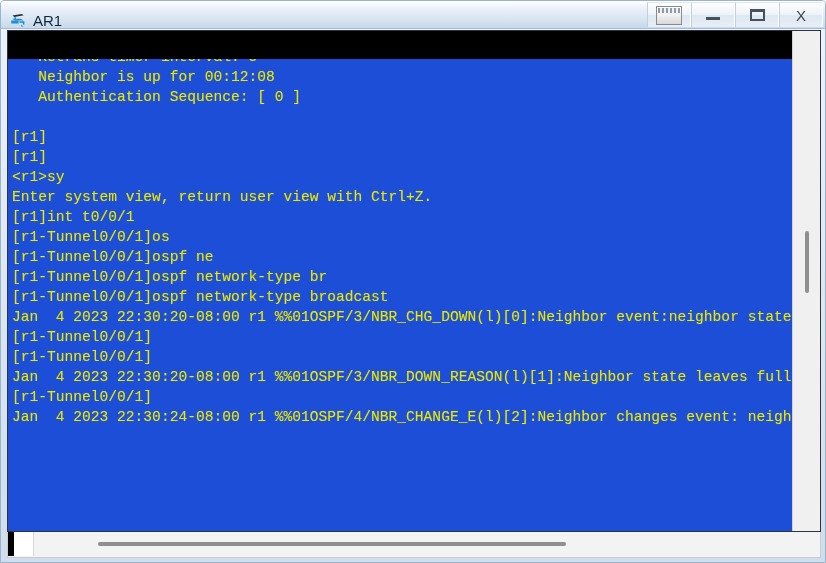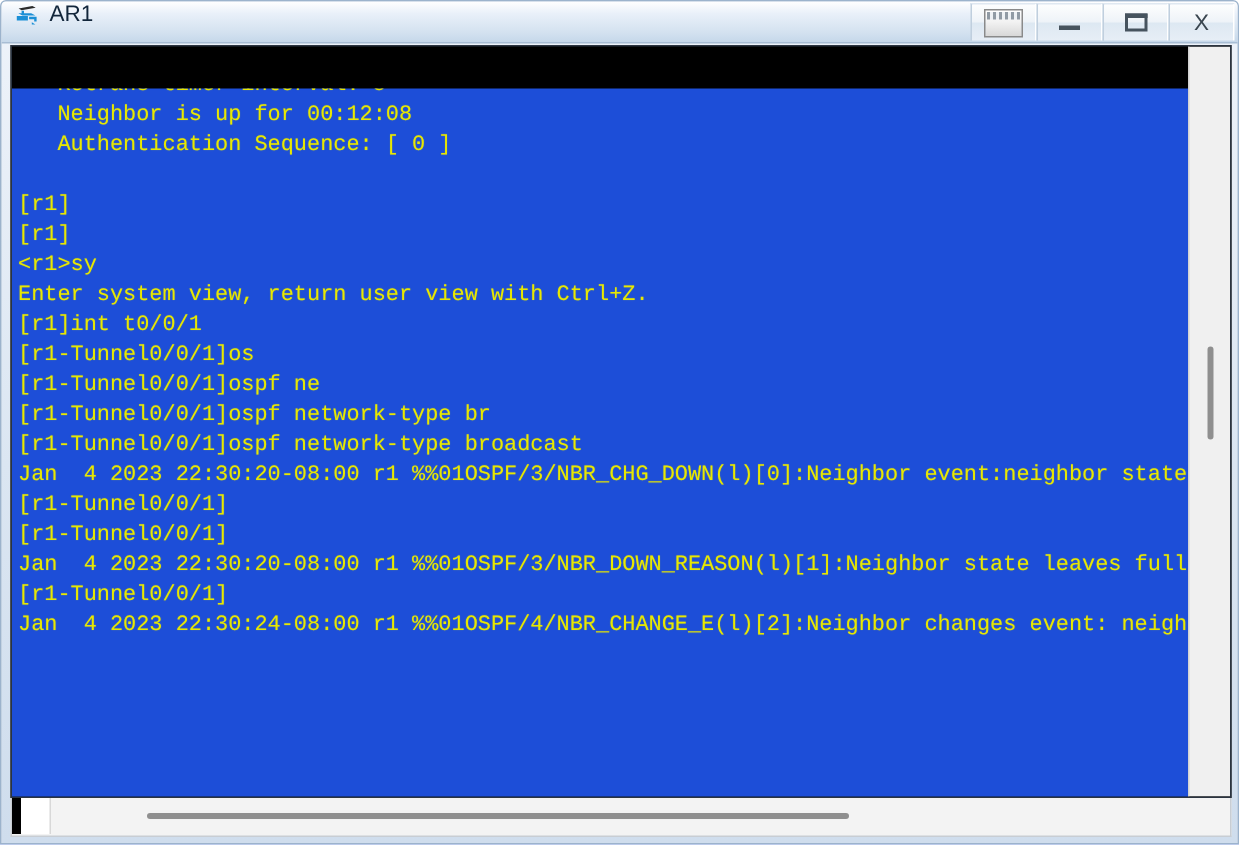--- a/index.html
+++ b/index.html
@@ -34,21 +34,21 @@
     height: 28px;
     background: linear-gradient(to bottom, #ffffff 0%, #e9f0f9 30%, #d4e2f0 75%, #c6d8ea 100%);
     border-bottom: 1px solid #a8bdd4;
     box-sizing: border-box;
   }
   .title-left {
     position: absolute;
     left: 8px; top: 0;
     height: 28px;
     display: flex;
-    align-items: flex-start;
+    align-items: flex-end;
     gap: 6px;
   }
   .app-icon {
     width: 18px;
     height: 18px;
     position: relative;
     flex: none;
   }
   .title-text {
     font-size: 15px;

